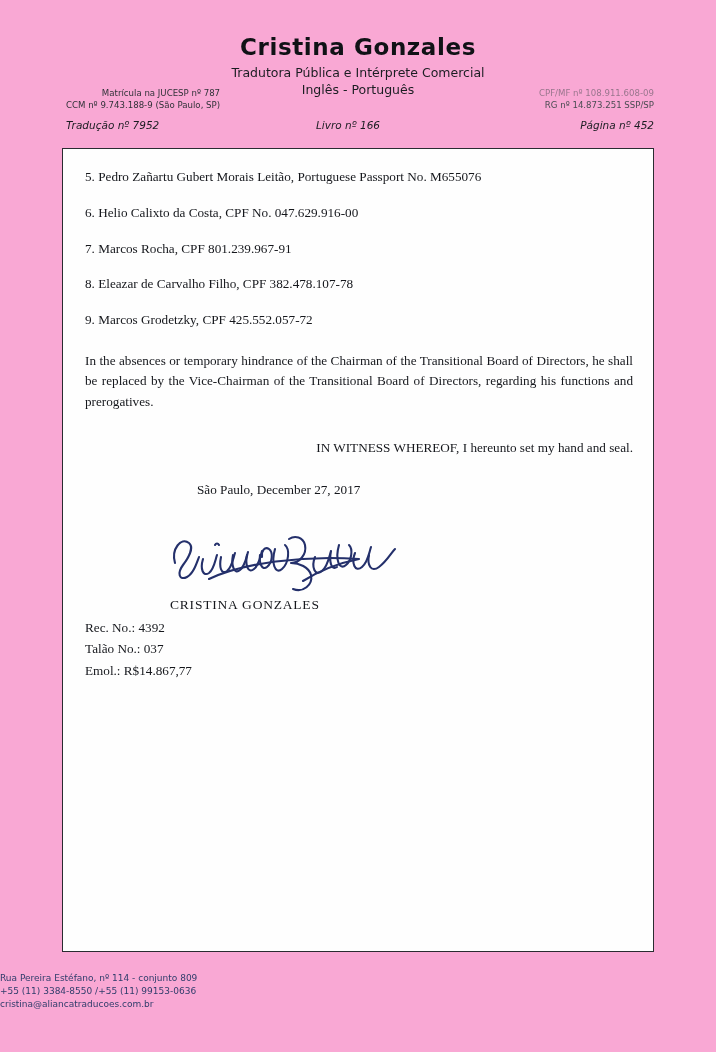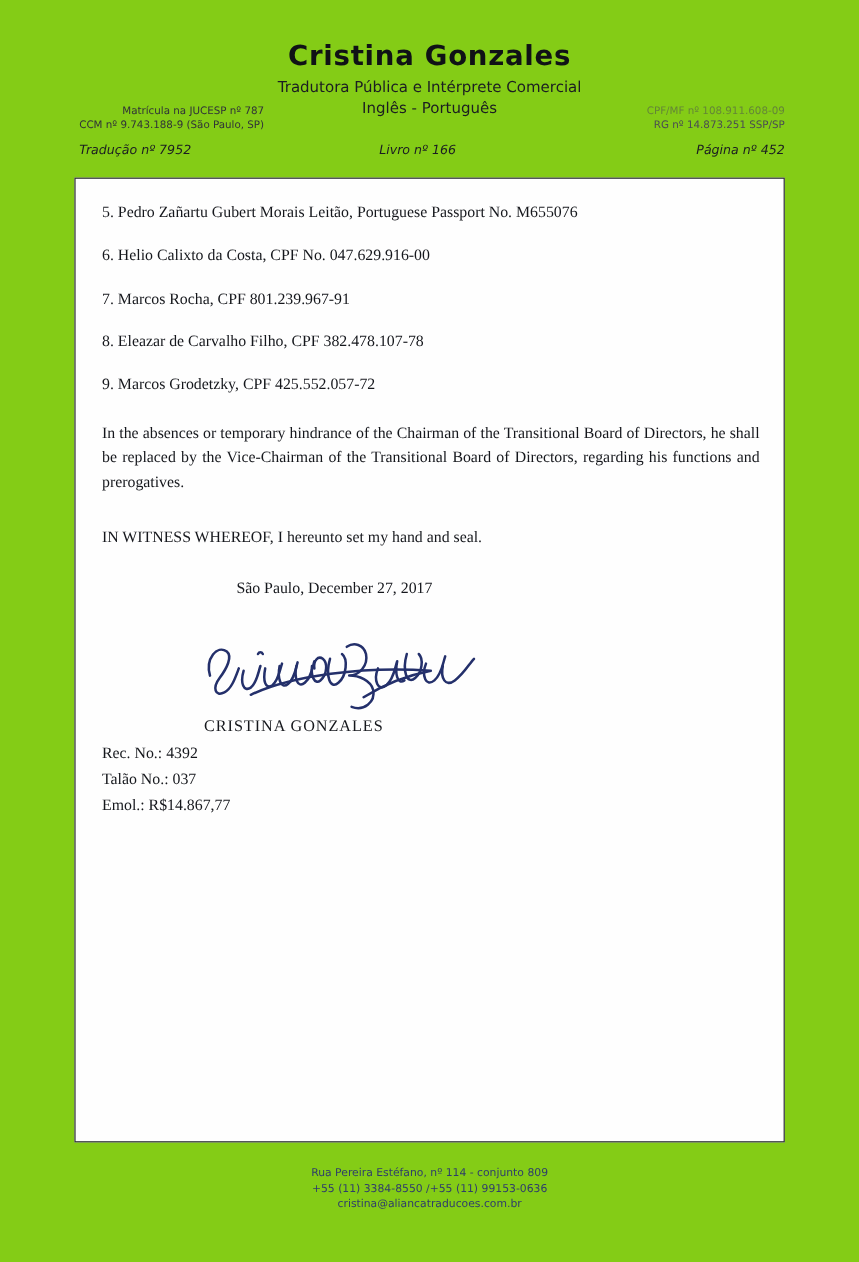--- a/index.html
+++ b/index.html
@@ -12,21 +12,21 @@
     height: 1052px;
     position: relative;
     font-family: "Liberation Serif", serif;
     color: #16181d;
     overflow: hidden;
   }
 
   .page {
     position: absolute;
     inset: 0;
-    background: #84cc16;
+    background: #f9a8d4;
   }
 
   
   .letterhead {
     position: absolute;
     top: 34px;
     left: 0;
     width: 716px;
     text-align: center;
   }
@@ -119,20 +119,21 @@
   }
   .para.block {
     text-align: justify;
     margin-top: 21px;
     margin-bottom: 20px;
     line-height: 1.55;
   }
   .para.witness {
     margin-top: 26px;
     margin-bottom: 0;
+    text-align: right;
   }
   .para.place-date {
     margin-top: 22px;
     margin-left: 112px;
   }
 
   
   .sig-area {
     position: absolute;
     top: 370px;
@@ -165,21 +166,21 @@
     line-height: 1.62;
     color: #15171c;
   }
 
   
   .page-footer {
     position: absolute;
     top: 972px;
     left: 0;
     width: 716px;
-    text-align: center;
+    text-align: left;
     font-family: "DejaVu Sans", sans-serif;
     font-size: 9px;
     line-height: 1.45;
     color: #2f3d6b;
   }
   .page-footer .mail {
     color: #2f3d6b;
   }
 </style>
 </head>

